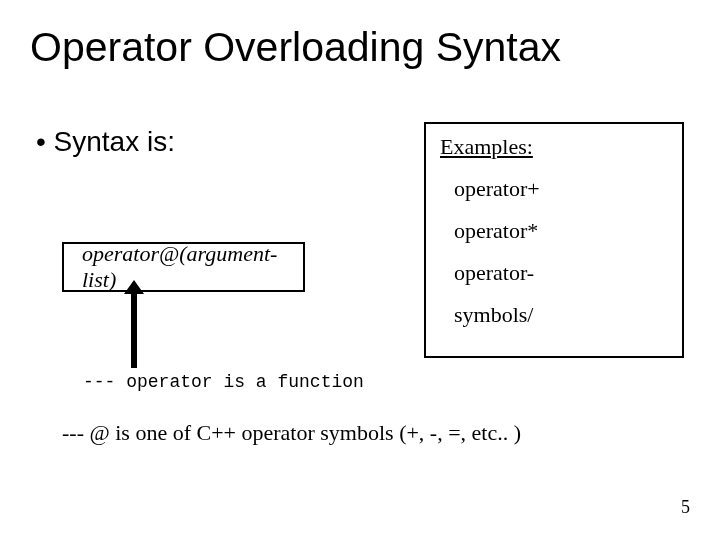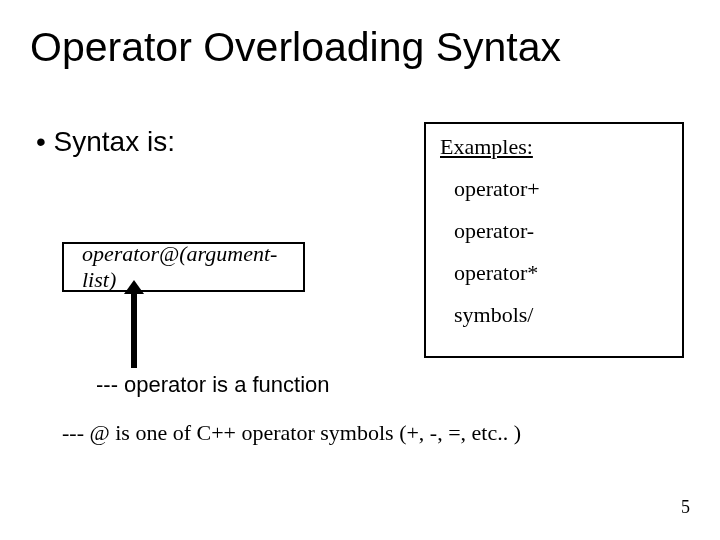--- a/index.html
+++ b/index.html
@@ -84,23 +84,23 @@
     left: -7px;
     width: 0;
     height: 0;
     border-left: 10px solid transparent;
     border-right: 10px solid transparent;
     border-bottom: 14px solid #000;
   }
   .note1 {
     position: absolute;
     top: 372px;
-    left: 96px;
-    font-family: Liberation Sans, sans-serif;
-    font-size: 22px;
+    left: 83px;
+    font-family: Liberation Mono, monospace;
+    font-size: 18px;
   }
   .note2 {
     position: absolute;
     top: 420px;
     left: 62px;
     font-family: Liberation Serif, serif;
     font-size: 22px;
   }
   .pagenum {
     position: absolute;
@@ -119,22 +119,22 @@
 
   <div class="bullet">Syntax is:</div>
 
   <div class="syntax-box">
     <span>operator@(argument-list)</span>
   </div>
 
   <div class="examples-box">
     <div class="hdr">Examples:</div>
     <div class="row">operator+</div>
+    <div class="row">operator*</div>
     <div class="row">operator-</div>
-    <div class="row">operator*</div>
     <div class="row">symbols/</div>
   </div>
 
   <div class="arrow"></div>
 
   <div class="note1">--- operator is a function</div>
 
   <div class="note2">--- @ is one of C++ operator symbols (+, -, =, etc.. )</div>
 
   <div class="pagenum">5</div>

